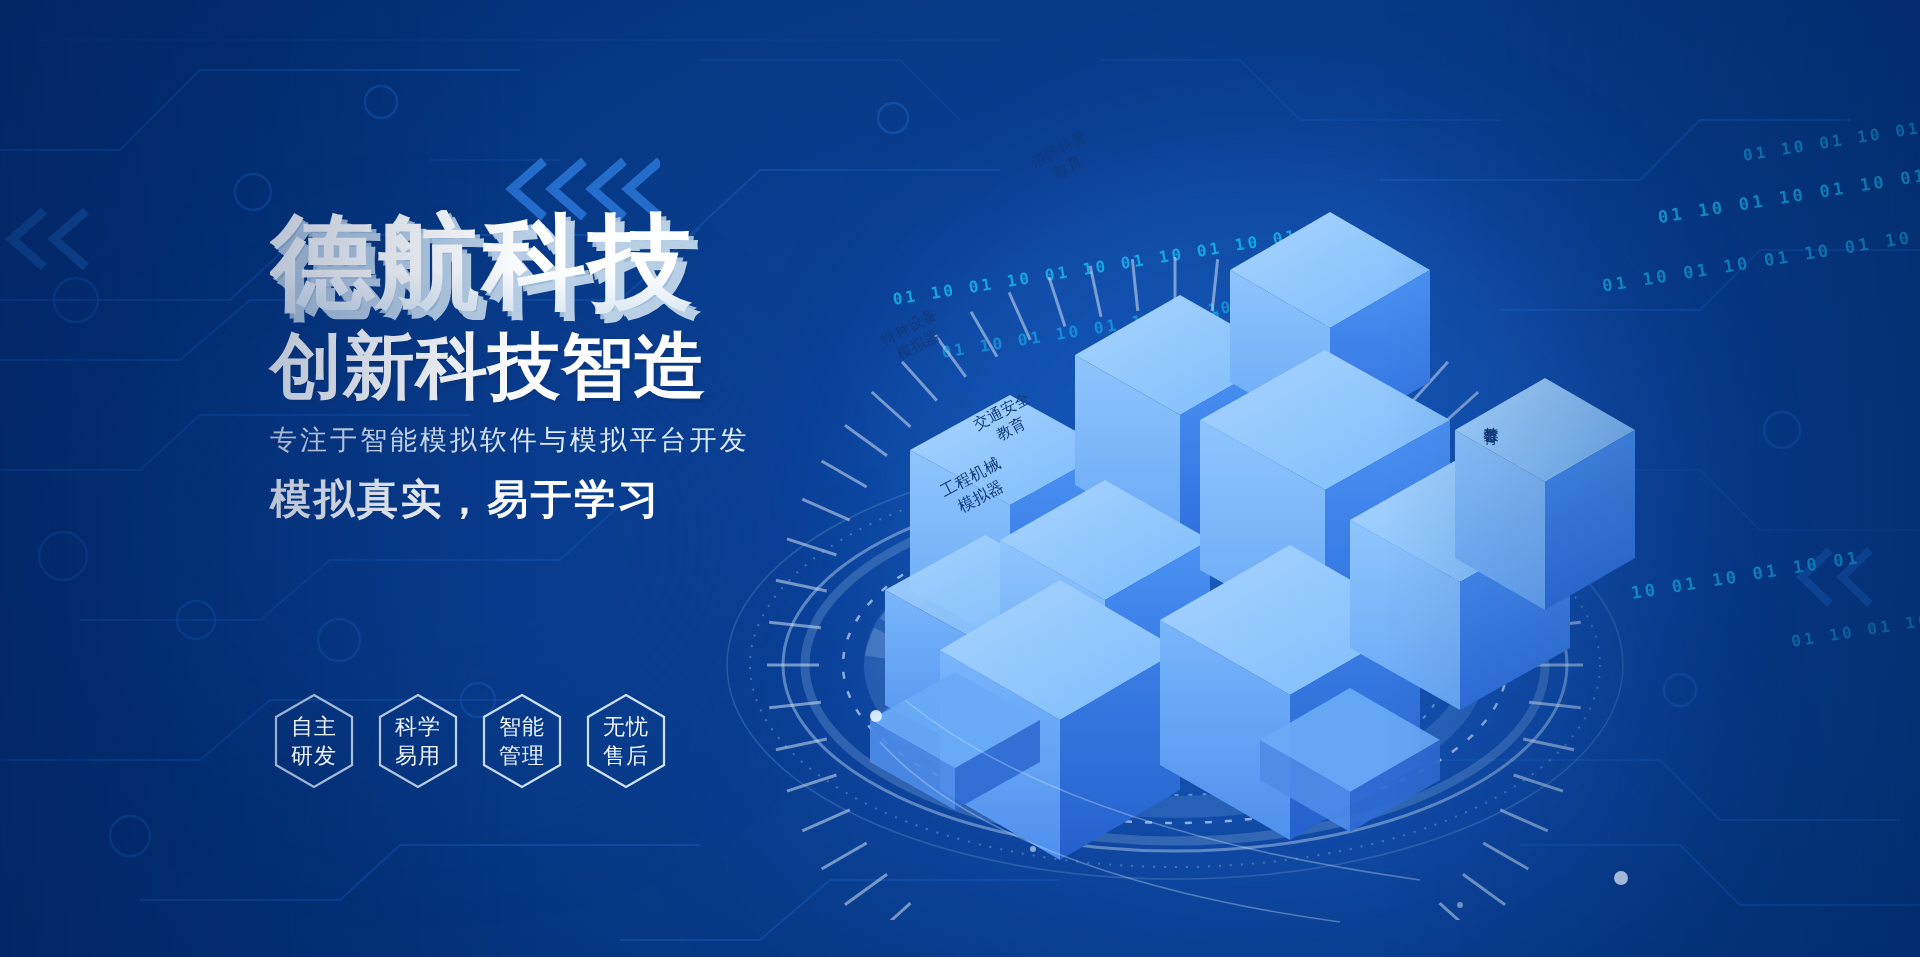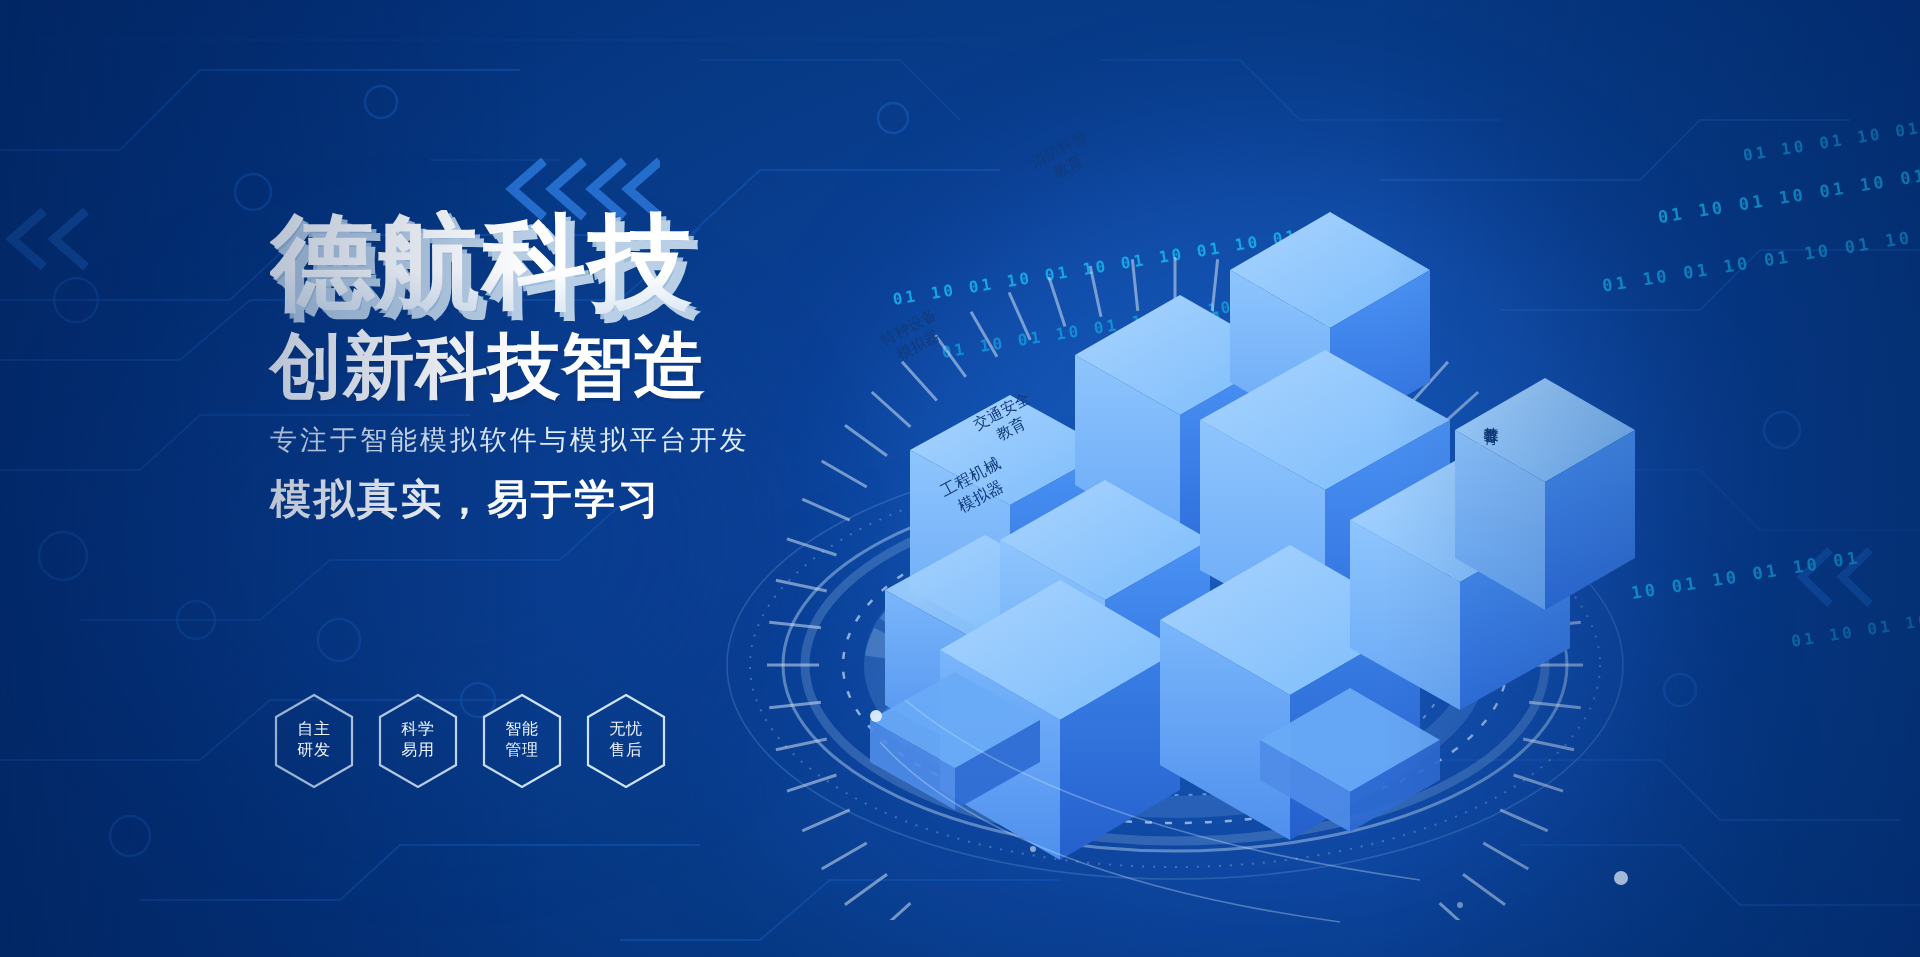--- a/index.html
+++ b/index.html
@@ -38,22 +38,22 @@
     font-family:"DejaVu Sans","Liberation Sans",sans-serif;}
 
   .sub{margin-top:16px;font-size:27px;color:#dfeaf7;letter-spacing:.11em;white-space:nowrap;font-weight:400;}
   .slogan{margin-top:14px;font-size:41px;font-weight:700;color:#ffffff;letter-spacing:.06em;white-space:nowrap;
     font-family:"DejaVu Sans","Liberation Sans",sans-serif;}
 
   
   .badges{position:absolute;left:272px;top:692px;display:flex;gap:20px;}
   .badge{position:relative;width:84px;height:98px;display:flex;align-items:center;justify-content:center;}
   .badge svg{position:absolute;inset:0;}
-  .badge-txt{position:relative;z-index:2;color:#eef5fd;font-size:16px;line-height:1.32;text-align:center;
-    letter-spacing:.04em;font-family:Liberation Mono, monospace;}
+  .badge-txt{position:relative;z-index:2;color:#eef5fd;font-size:22px;line-height:1.32;text-align:center;
+    letter-spacing:.04em;}
 
   
   .art{position:absolute;left:700px;top:120px;width:1200px;height:800px;}
   .cube-label{position:absolute;color:#123a7a;font-size:15px;line-height:1.35;text-align:center;
     white-space:nowrap;font-weight:500;letter-spacing:.02em;}
   .cube-label.vert{writing-mode:vertical-rl;text-orientation:upright;line-height:1.2;letter-spacing:.04em;}
 </style>
 </head>
 <body>
 

